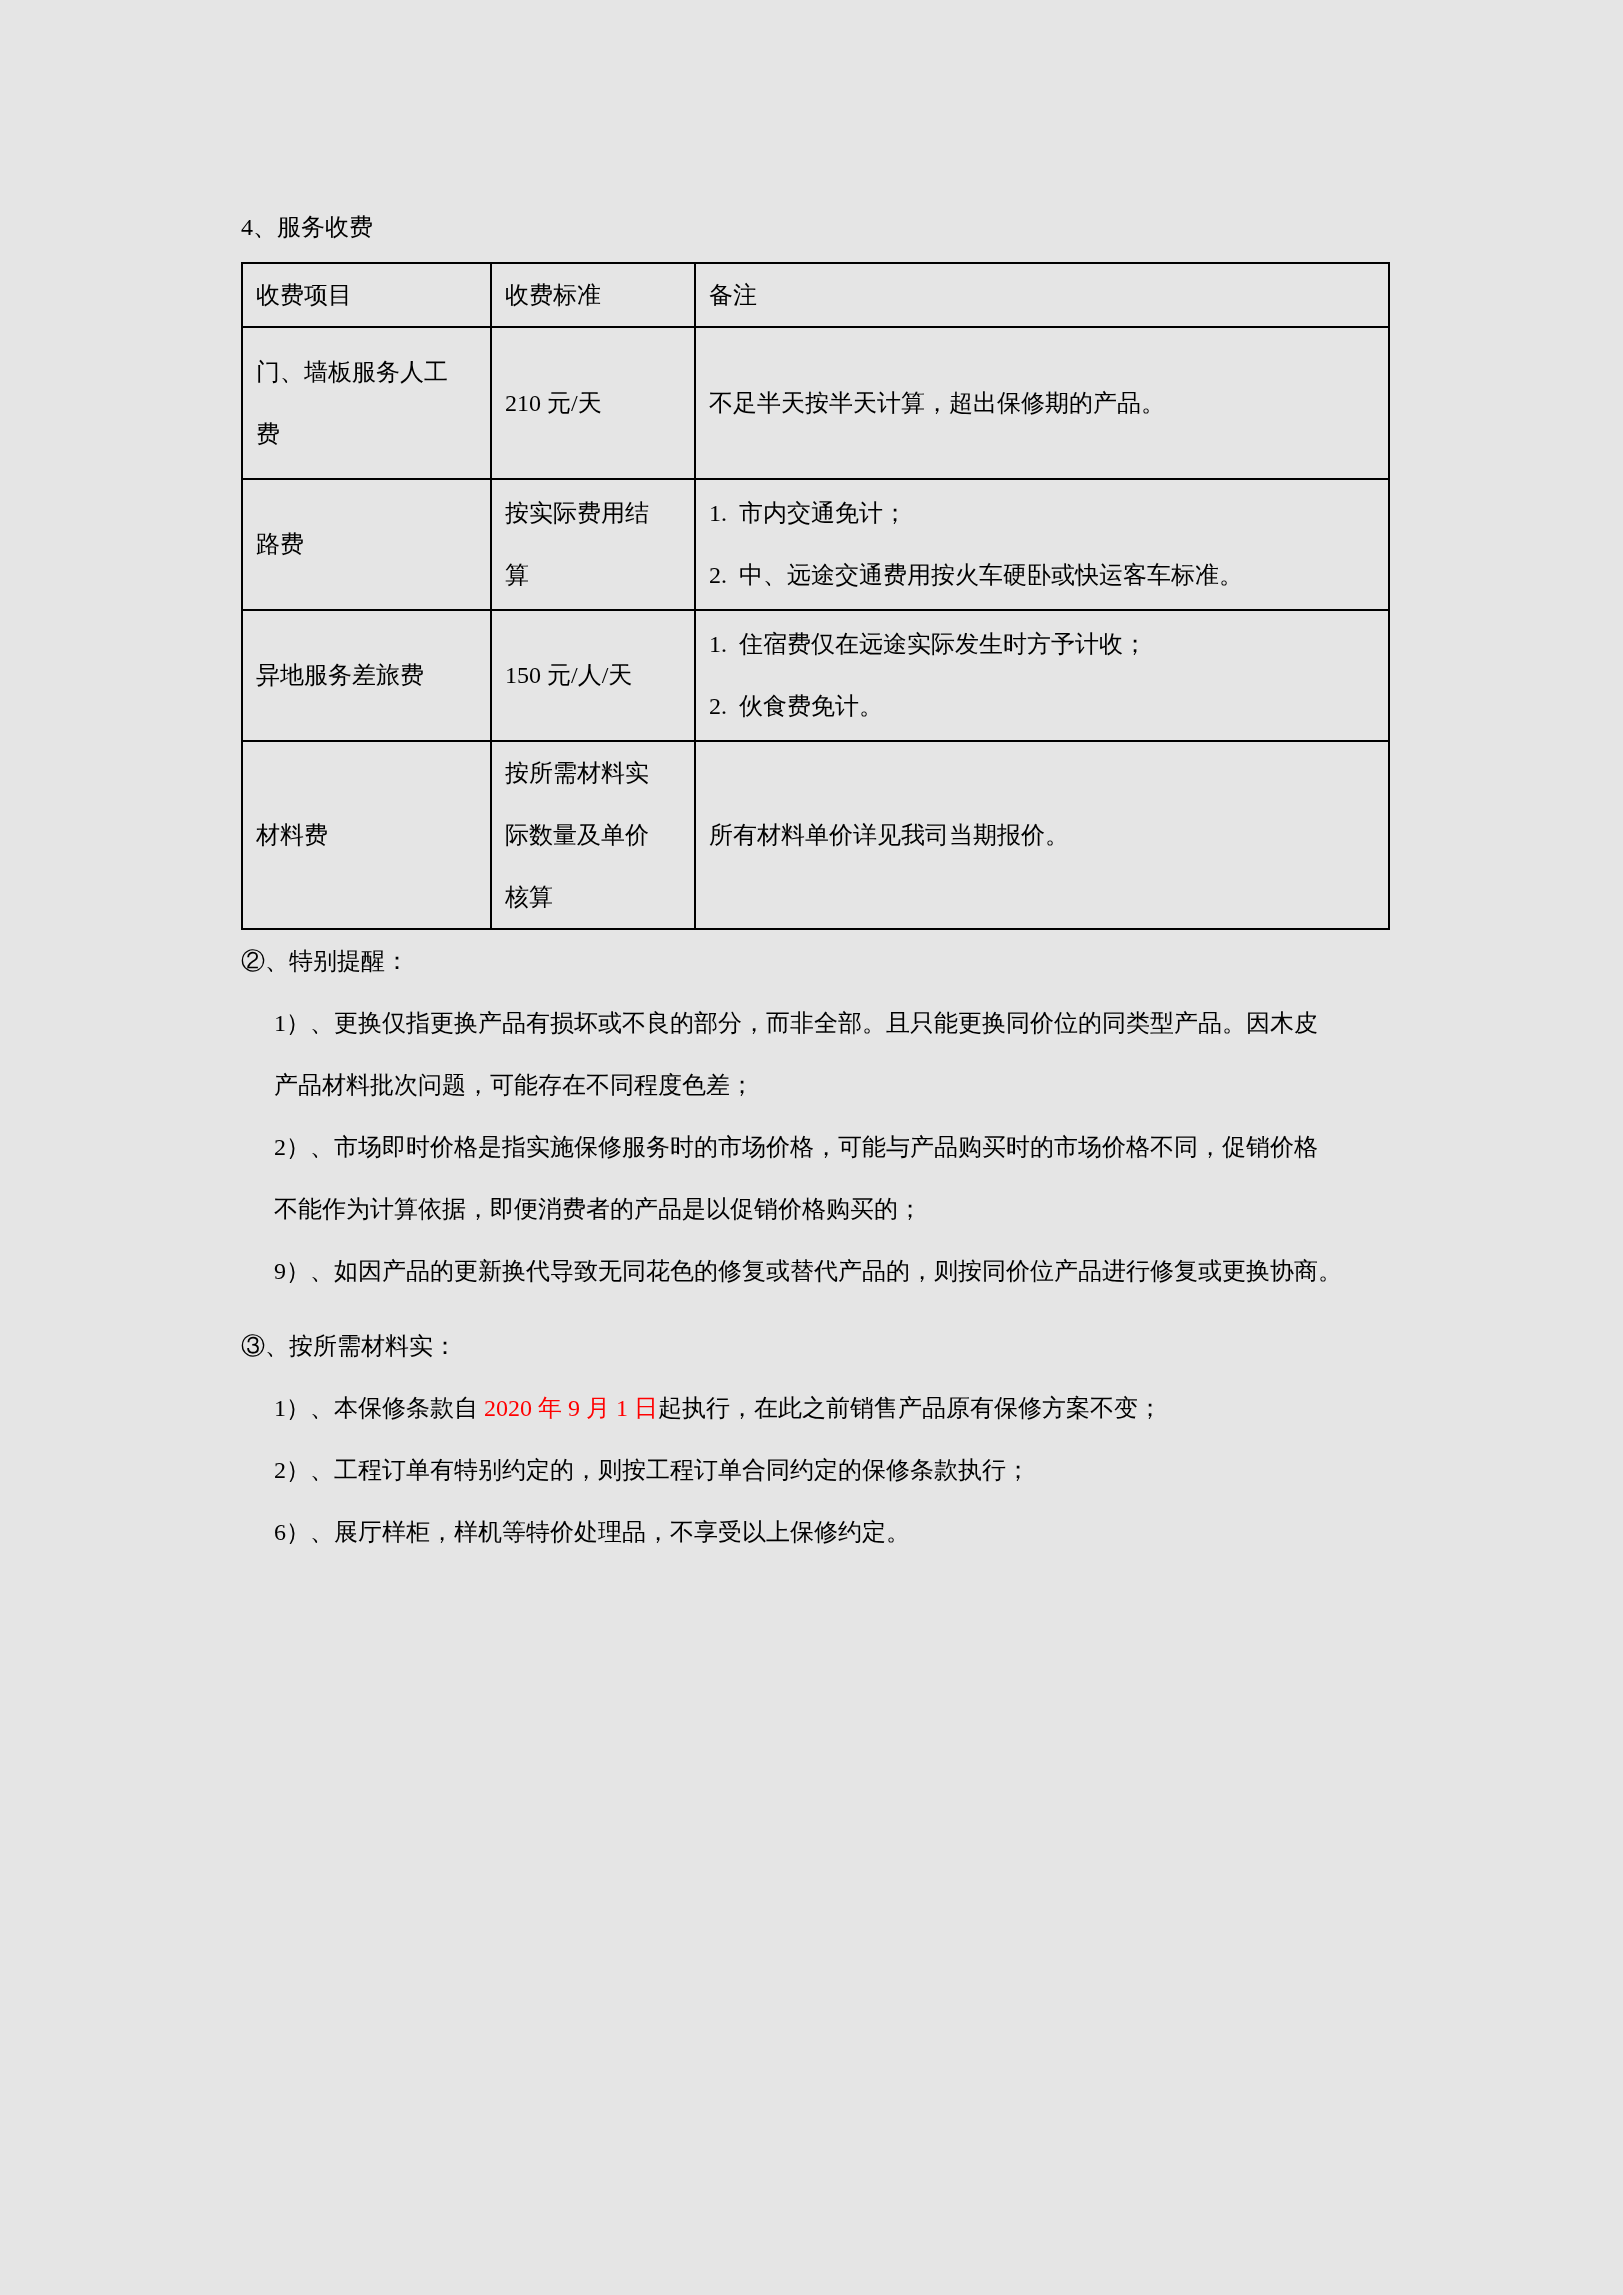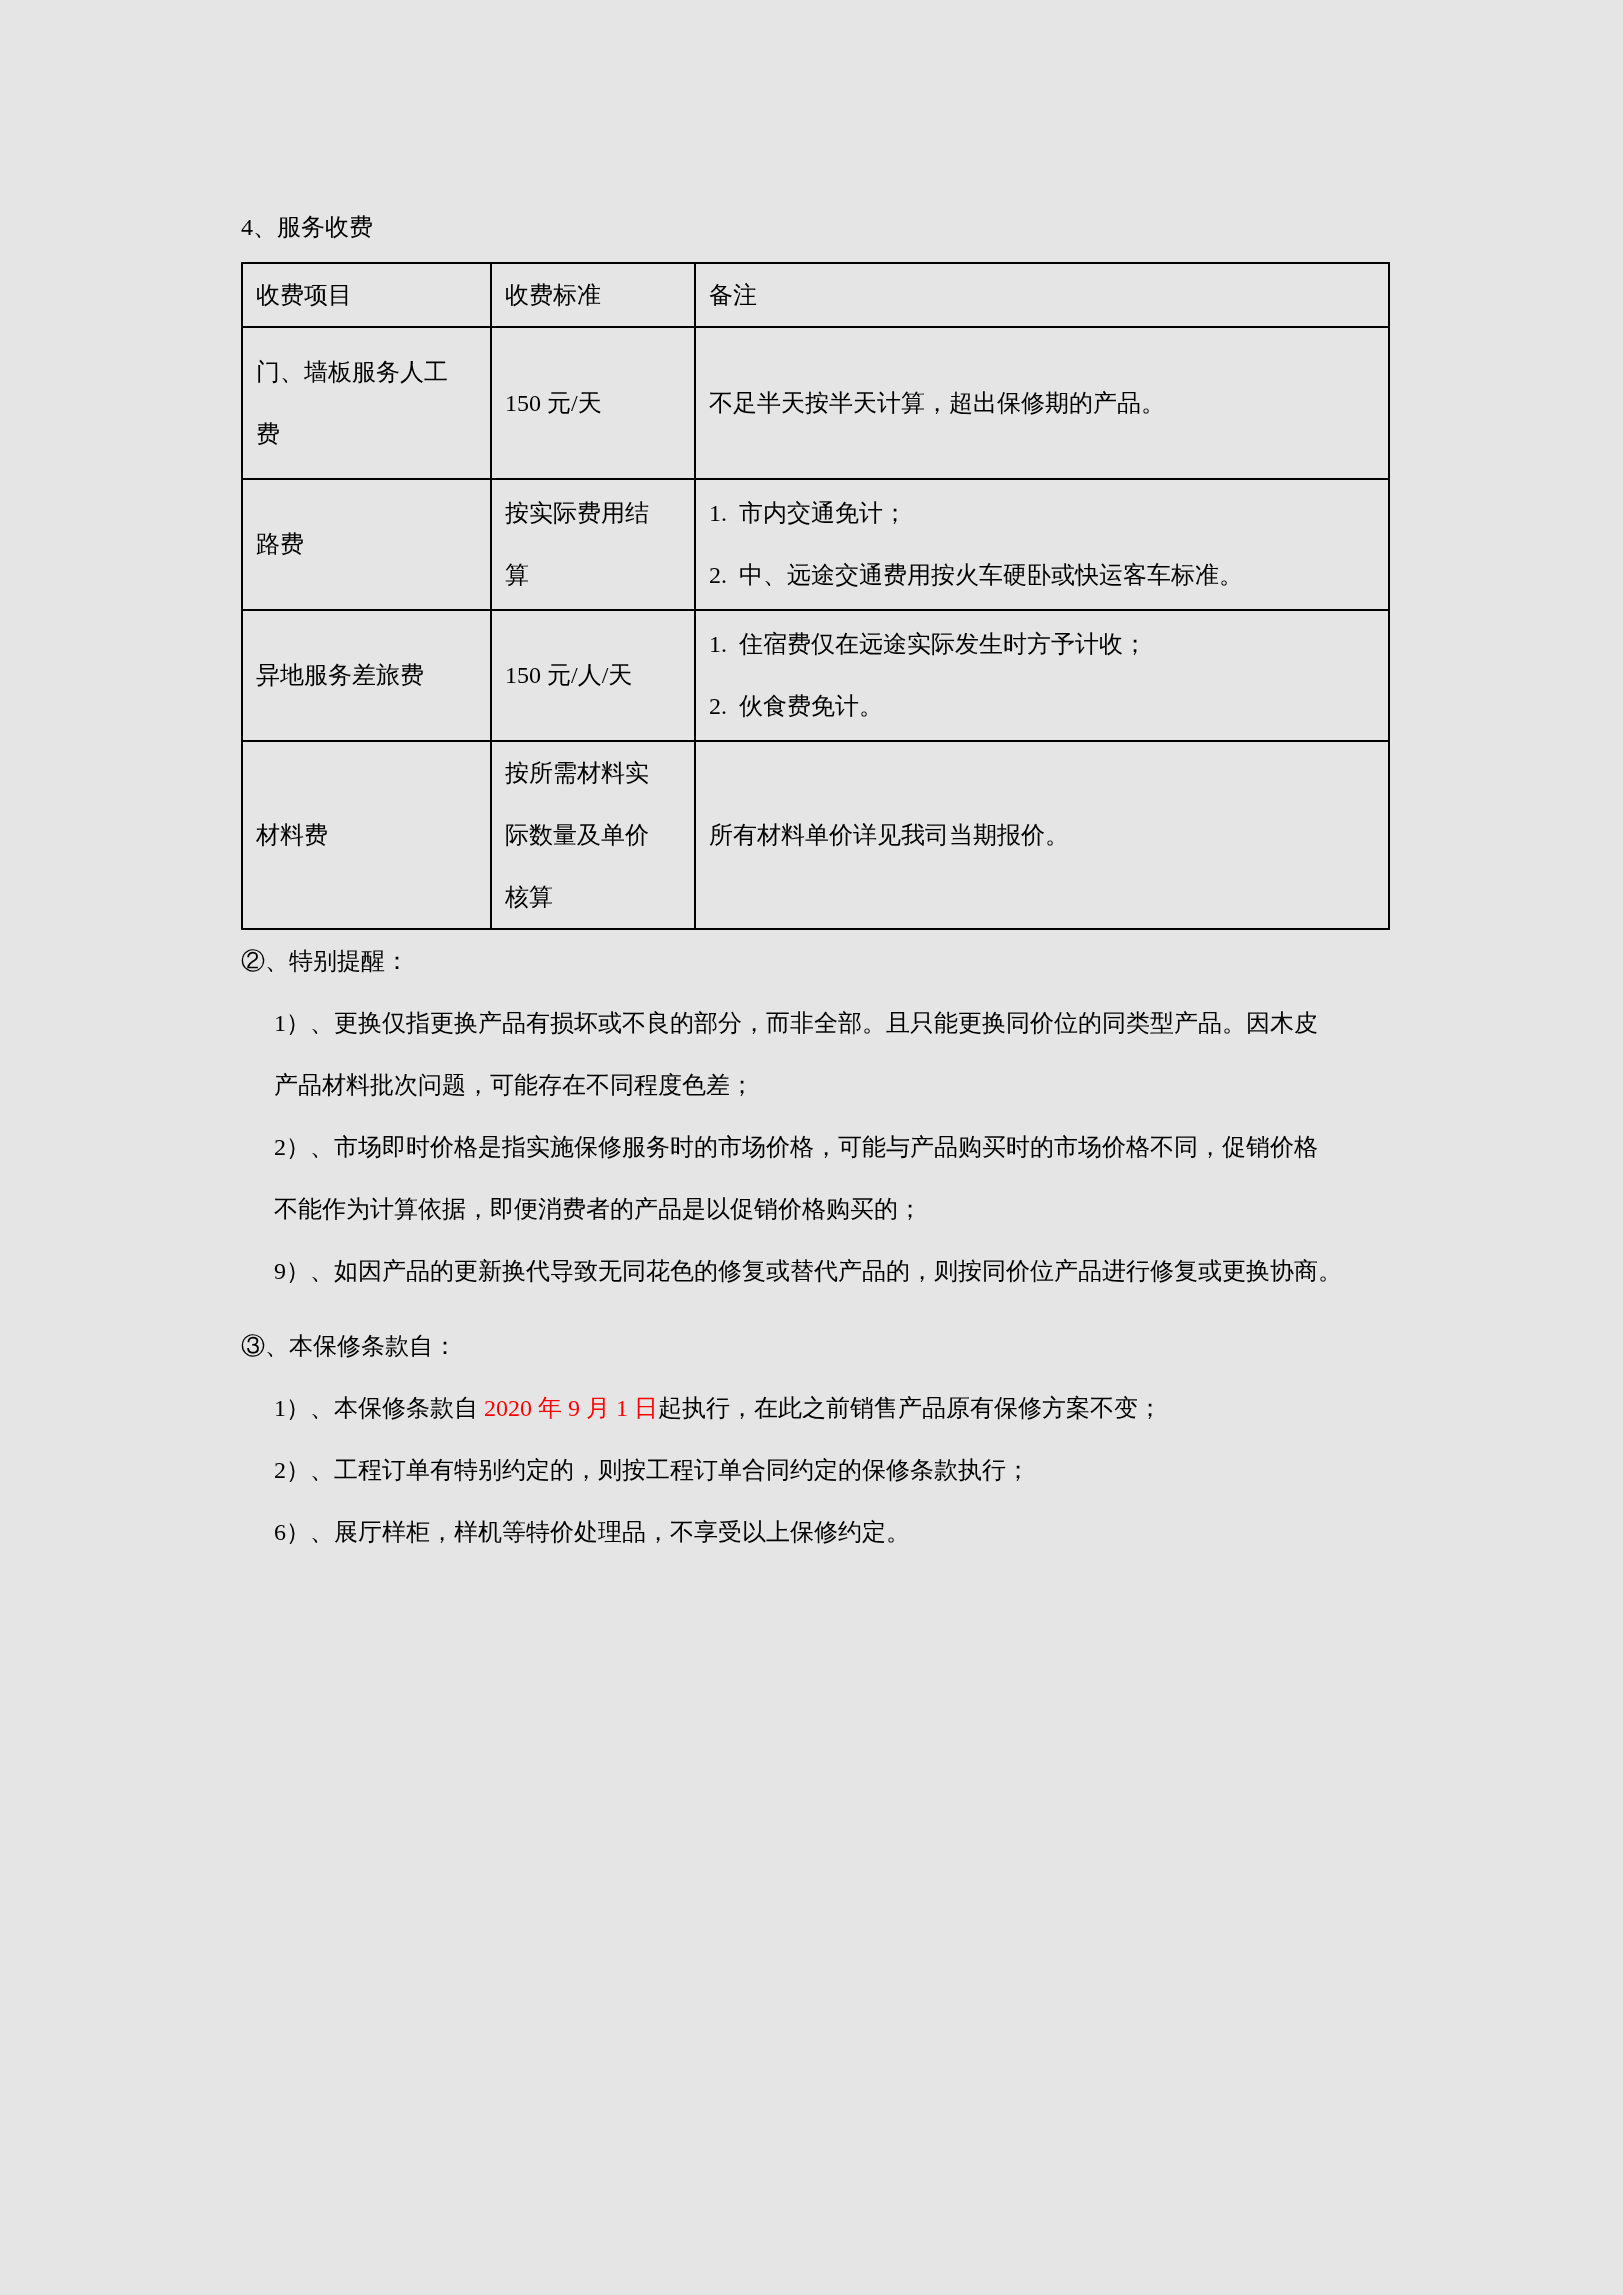--- a/index.html
+++ b/index.html
@@ -68,21 +68,21 @@
           <td>
               <div class="cell">备注</div>
             </td>
         </tr>
         <tr class="tr-0">
           <td>
               <div class="cell">门、墙板服务人工
 费</div>
             </td>
           <td>
-              <div class="cell">150 元/天</div>
+              <div class="cell">210 元/天</div>
             </td>
           <td>
               <div class="cell">不足半天按半天计算，超出保修期的产品。</div>
             </td>
         </tr>
         <tr class="tr-1">
           <td>
               <div class="cell">路费</div>
             </td>
           <td>
@@ -122,20 +122,20 @@
       </tbody>
     </table>
 
     <div class="line">②、特别提醒：</div>
     <div class="line ind">1）、更换仅指更换产品有损坏或不良的部分，而非全部。且只能更换同价位的同类型产品。因木皮
 产品材料批次问题，可能存在不同程度色差；</div>
     <div class="line ind">2）、市场即时价格是指实施保修服务时的市场价格，可能与产品购买时的市场价格不同，促销价格
 不能作为计算依据，即便消费者的产品是以促销价格购买的；</div>
     <div class="line ind">9）、如因产品的更新换代导致无同花色的修复或替代产品的，则按同价位产品进行修复或更换协商。</div>
 
-    <div class="line sp-before">③、本保修条款自：</div>
+    <div class="line sp-before">③、按所需材料实：</div>
     <div class="line ind"><span>1）、本保修条款自 </span><span class="red">2020 年 9 月 1 日</span><span>起执行，在此之前销售产品原有保修方案不变；</span></div>
     <div class="line ind">2）、工程订单有特别约定的，则按工程订单合同约定的保修条款执行；</div>
     <div class="line ind">6）、展厅样柜，样机等特价处理品，不享受以上保修约定。</div>
 
   </div>
 </div>
 
 
 </body></html>

